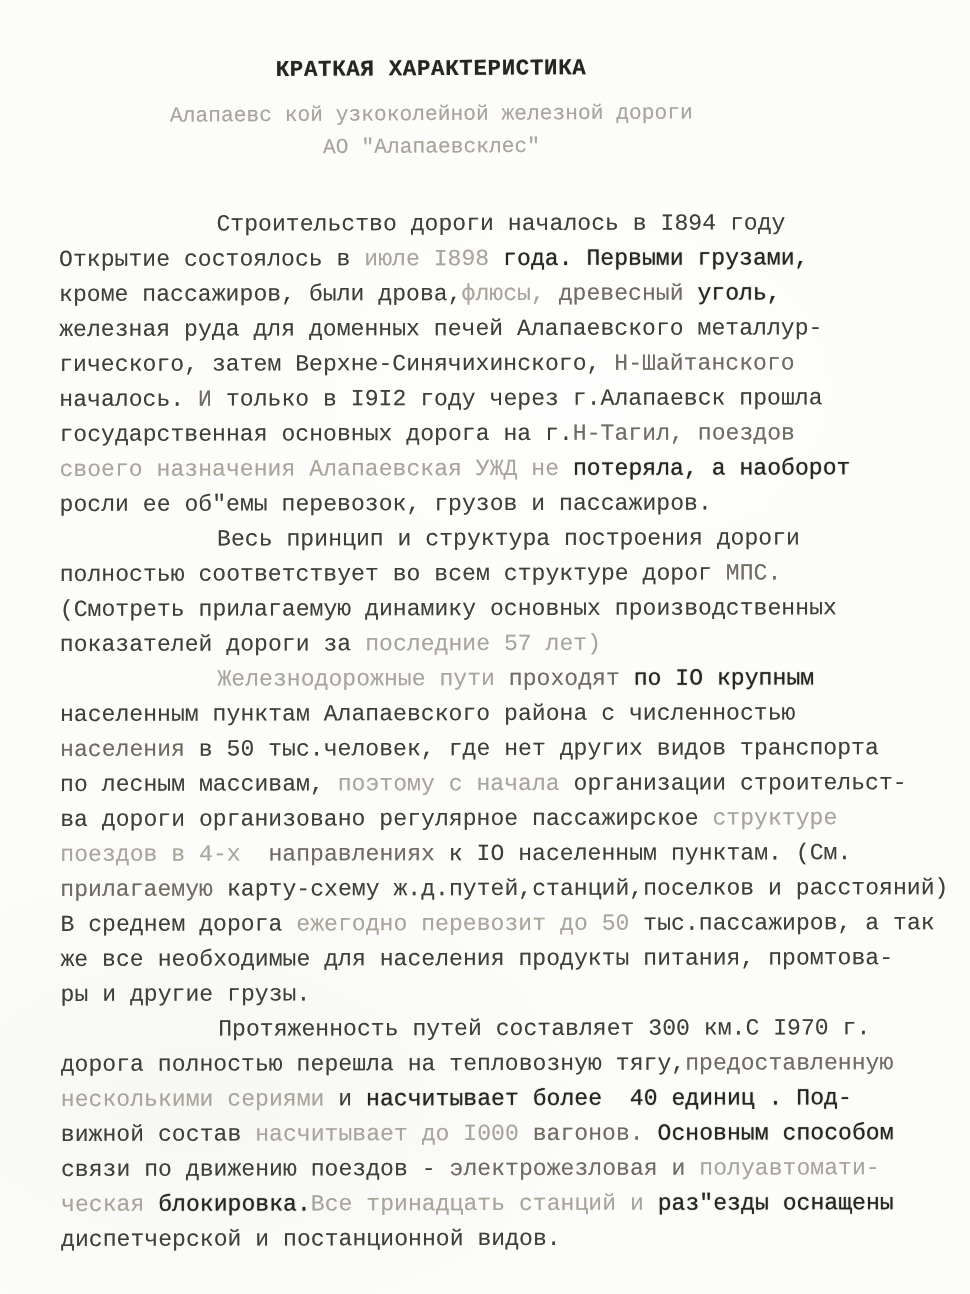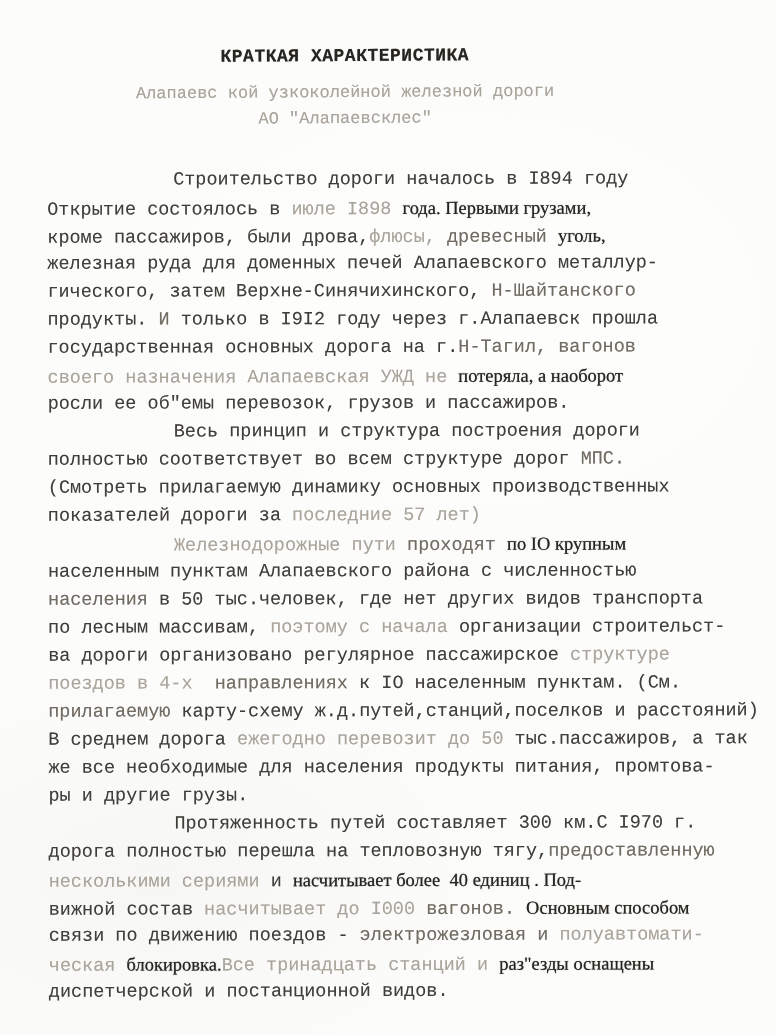--- a/index.html
+++ b/index.html
@@ -45,42 +45,42 @@
   }
   .line {
     height: 28px;
     line-height: 28px;
     font-size: 18.5px;
     white-space: pre;
   }
   .line.indent { padding-left: 126px; }
   .seg { text-shadow: 0 0 0.5px rgba(70,65,55,0.35); }
   .seg.dark   { color: var(--ink, #403e39); }
-  .seg.bold   { color: var(--ink-bold, #27251f); text-shadow: 0 0 0.9px rgba(40,37,30,0.75); font-family: Liberation Serif, serif; }
+  .seg.bold   { color: var(--ink-bold, #27251f); text-shadow: 0 0 0.9px rgba(40,37,30,0.75); }
   .seg.medium { color: var(--ink-medium, #716c63); margin-top: 21px; }
   .seg.faded  { color: var(--ink-faded, #aaa59c); text-shadow: 0 0 0.4px rgba(170,165,155,0.4); text-align: center; }
 </style>
 </head>
 <body>
 
 <div class="page" style="--paper: #fcfcfa; --ink: #403e39; --ink-bold: #27251f; --ink-medium: #716c63; --ink-faded: #aaa59c;">
   <div class="heading">
     <div class="title">КРАТКАЯ ХАРАКТЕРИСТИКА</div>
     <div class="subtitle s1">Алапаевс кой узкоколейной железной дороги</div>
     <div class="subtitle s2">АО "Алапаевсклес"</div>
   </div>
   <div class="doc-body" id="doc-body">
       <div>
         <div class="line indent"><span class="seg dark">Строительство дороги началось в I894 году</span></div>
         <div class="line"><span class="seg dark">Открытие состоялось в </span><span class="seg faded">июле I898 </span><span class="seg bold">года. Первыми грузами,</span></div>
         <div class="line"><span class="seg dark">кроме пассажиров, были дрова,</span><span class="seg faded">флюсы, </span><span class="seg medium">древесный </span><span class="seg bold">уголь,</span></div>
         <div class="line"><span class="seg dark">железная руда для доменных печей Алапаевского металлур-</span></div>
         <div class="line"><span class="seg dark">гического, затем Верхне-Синячихинского, </span><span class="seg medium">Н-Шайтанского</span></div>
-        <div class="line"><span class="seg dark">продукты. </span><span class="seg medium">И </span><span class="seg dark">только в I9I2 году через г.Алапаевск прошла</span></div>
-        <div class="line"><span class="seg dark">государственная основных дорога на г.</span><span class="seg medium">Н-Тагил, вагонов</span></div>
+        <div class="line"><span class="seg dark">началось. </span><span class="seg medium">И </span><span class="seg dark">только в I9I2 году через г.Алапаевск прошла</span></div>
+        <div class="line"><span class="seg dark">государственная основных дорога на г.</span><span class="seg medium">Н-Тагил, поездов</span></div>
         <div class="line"><span class="seg faded">своего назначения Алапаевская УЖД не </span><span class="seg bold">потеряла, а наоборот</span></div>
         <div class="line"><span class="seg dark">росли ее об"емы перевозок, грузов и пассажиров.</span></div>
       </div>
       <div>
         <div class="line indent"><span class="seg dark">Весь принцип и структура построения дороги</span></div>
         <div class="line"><span class="seg dark">полностью соответствует во всем структуре дорог </span><span class="seg medium">МПС.</span></div>
         <div class="line"><span class="seg dark">(Смотреть прилагаемую динамику основных производственных</span></div>
         <div class="line"><span class="seg dark">показателей дороги за </span><span class="seg faded">последние 57 лет)</span></div>
       </div>
       <div>

